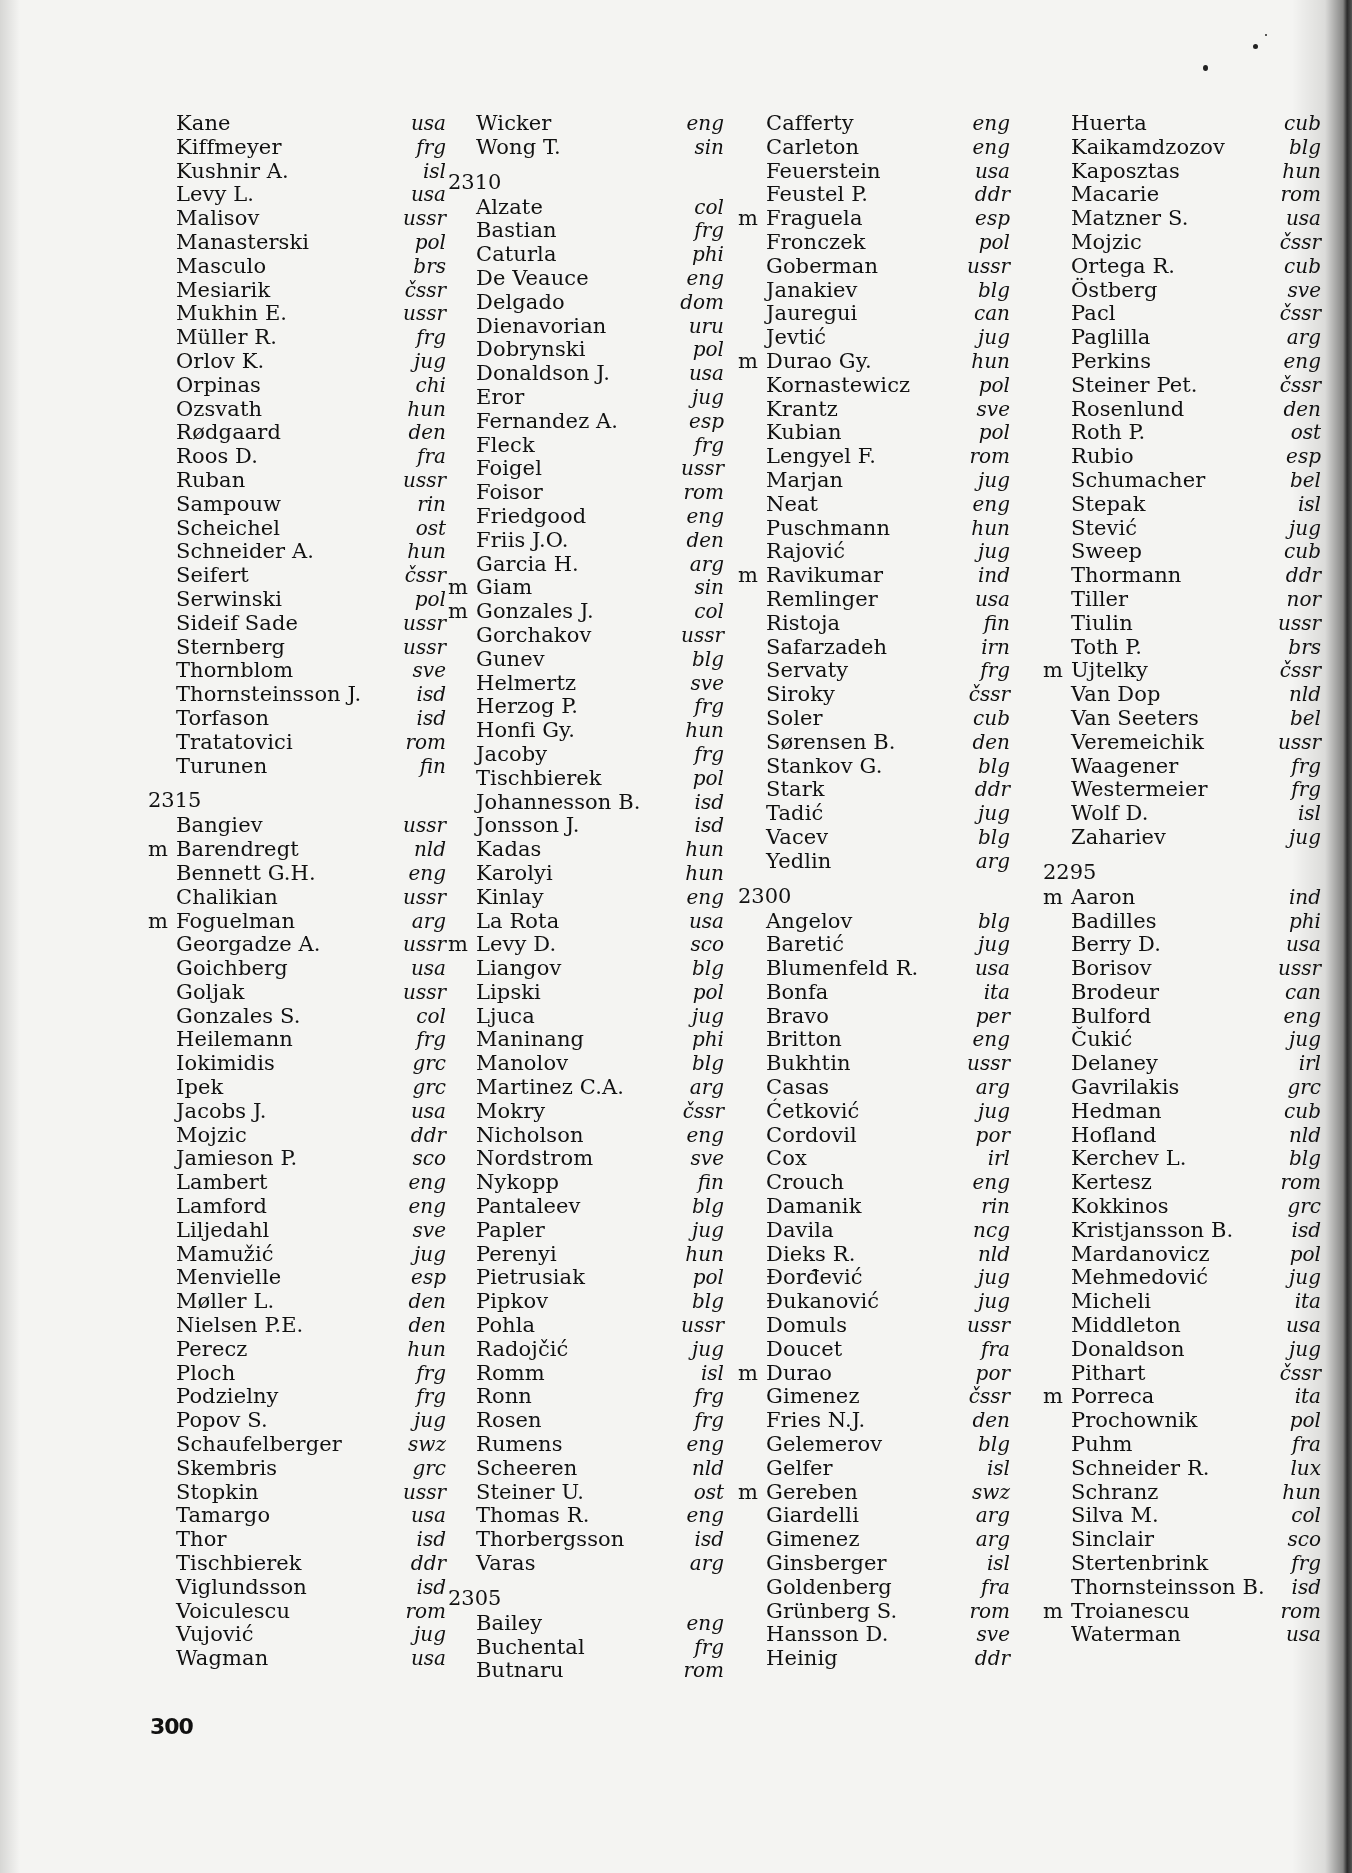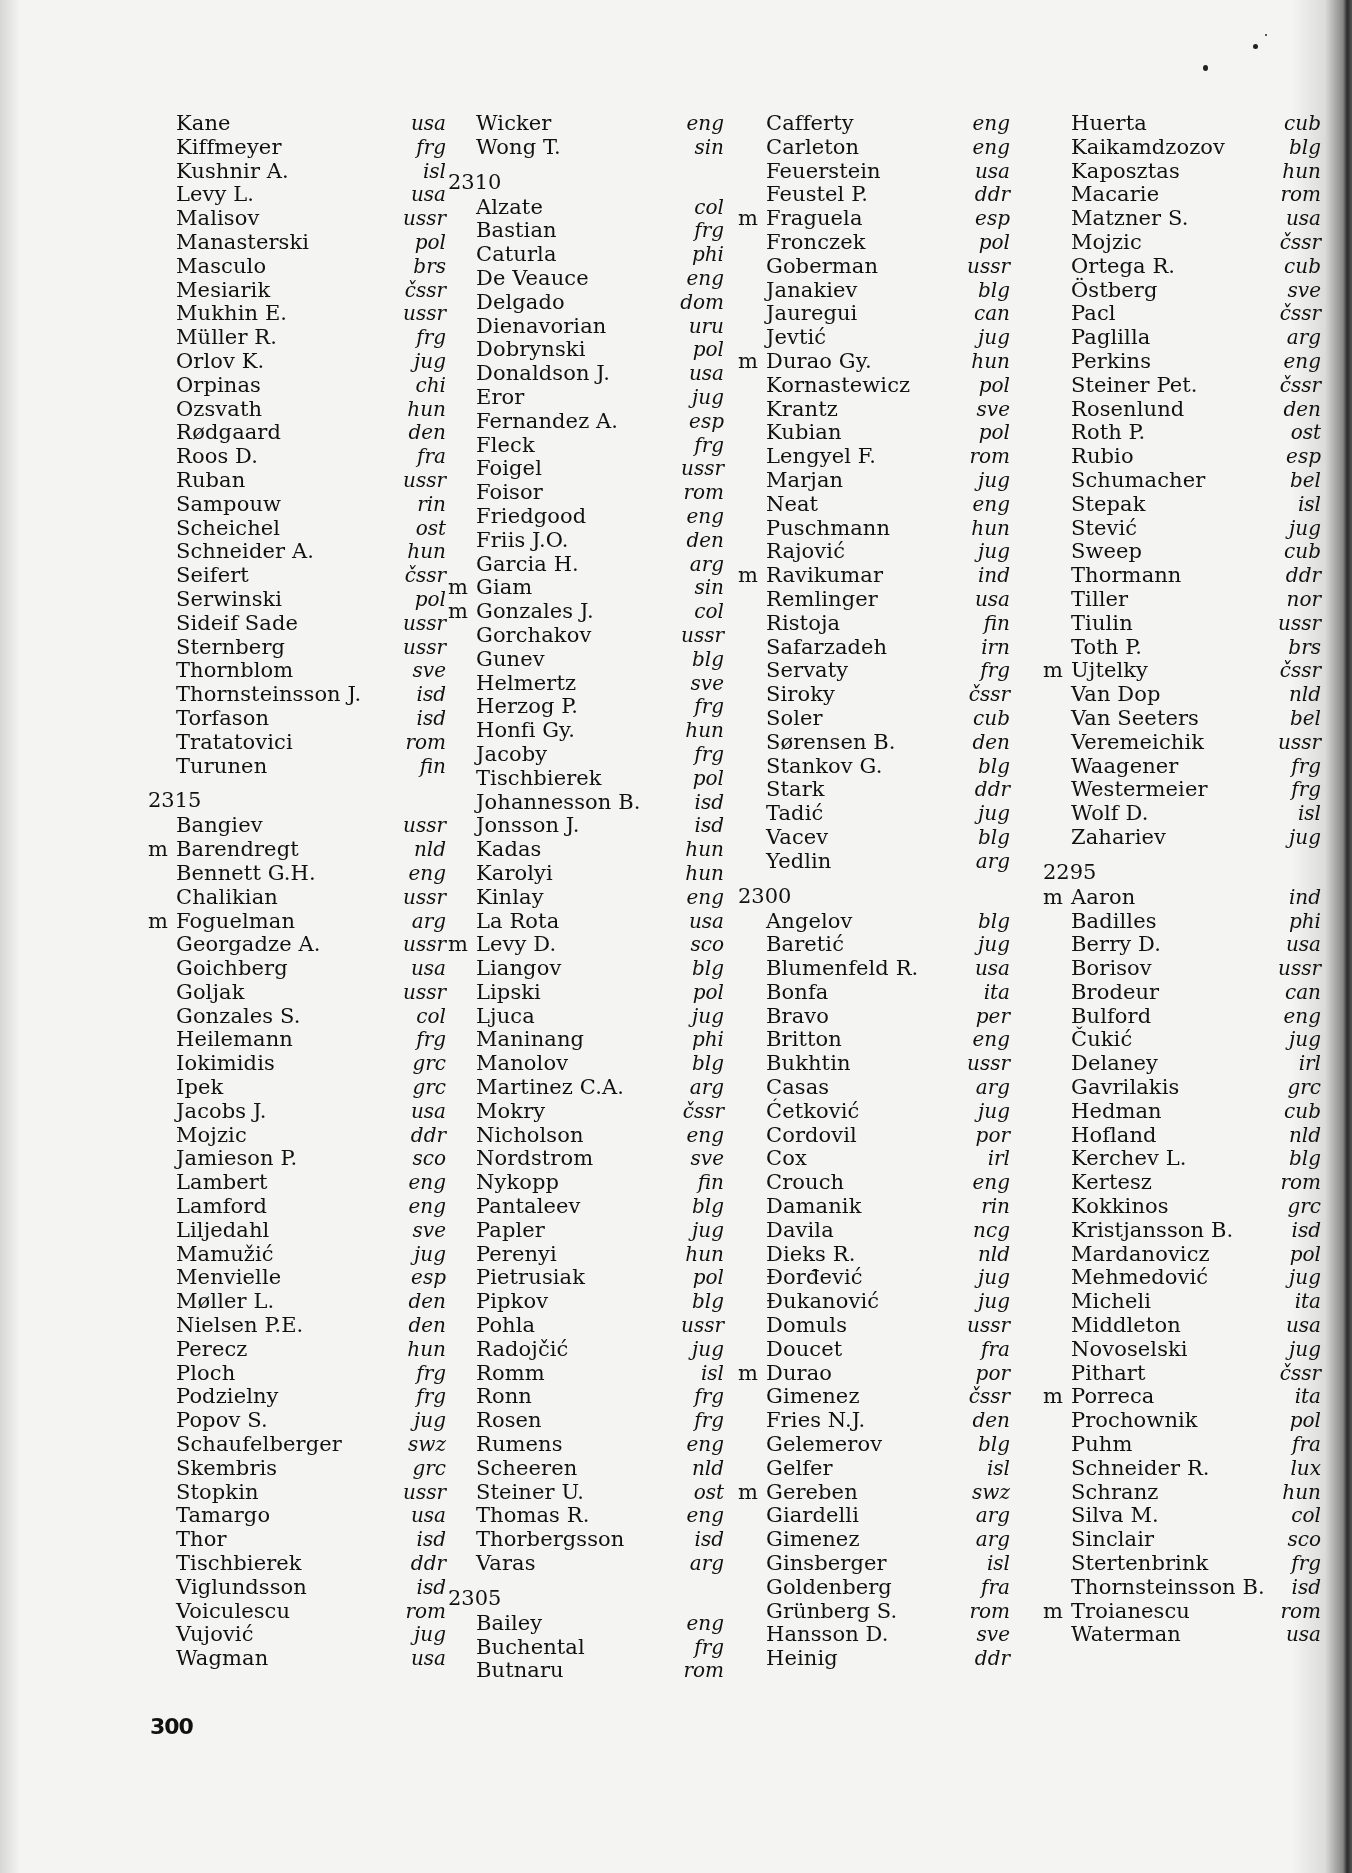--- a/index.html
+++ b/index.html
@@ -1275,21 +1275,21 @@
       <span class="name">Micheli</span>
       <span class="country">ita</span>
     </div>
     <div class="row">
       <span class="marker"></span>
       <span class="name">Middleton</span>
       <span class="country">usa</span>
     </div>
     <div class="row">
       <span class="marker"></span>
-      <span class="name">Novoselski</span>
+      <span class="name">Donaldson</span>
       <span class="country">jug</span>
     </div>
     <div class="row">
       <span class="marker"></span>
       <span class="name">Pithart</span>
       <span class="country">čssr</span>
     </div>
     <div class="row">
       <span class="marker">m</span>
       <span class="name">Porreca</span>

